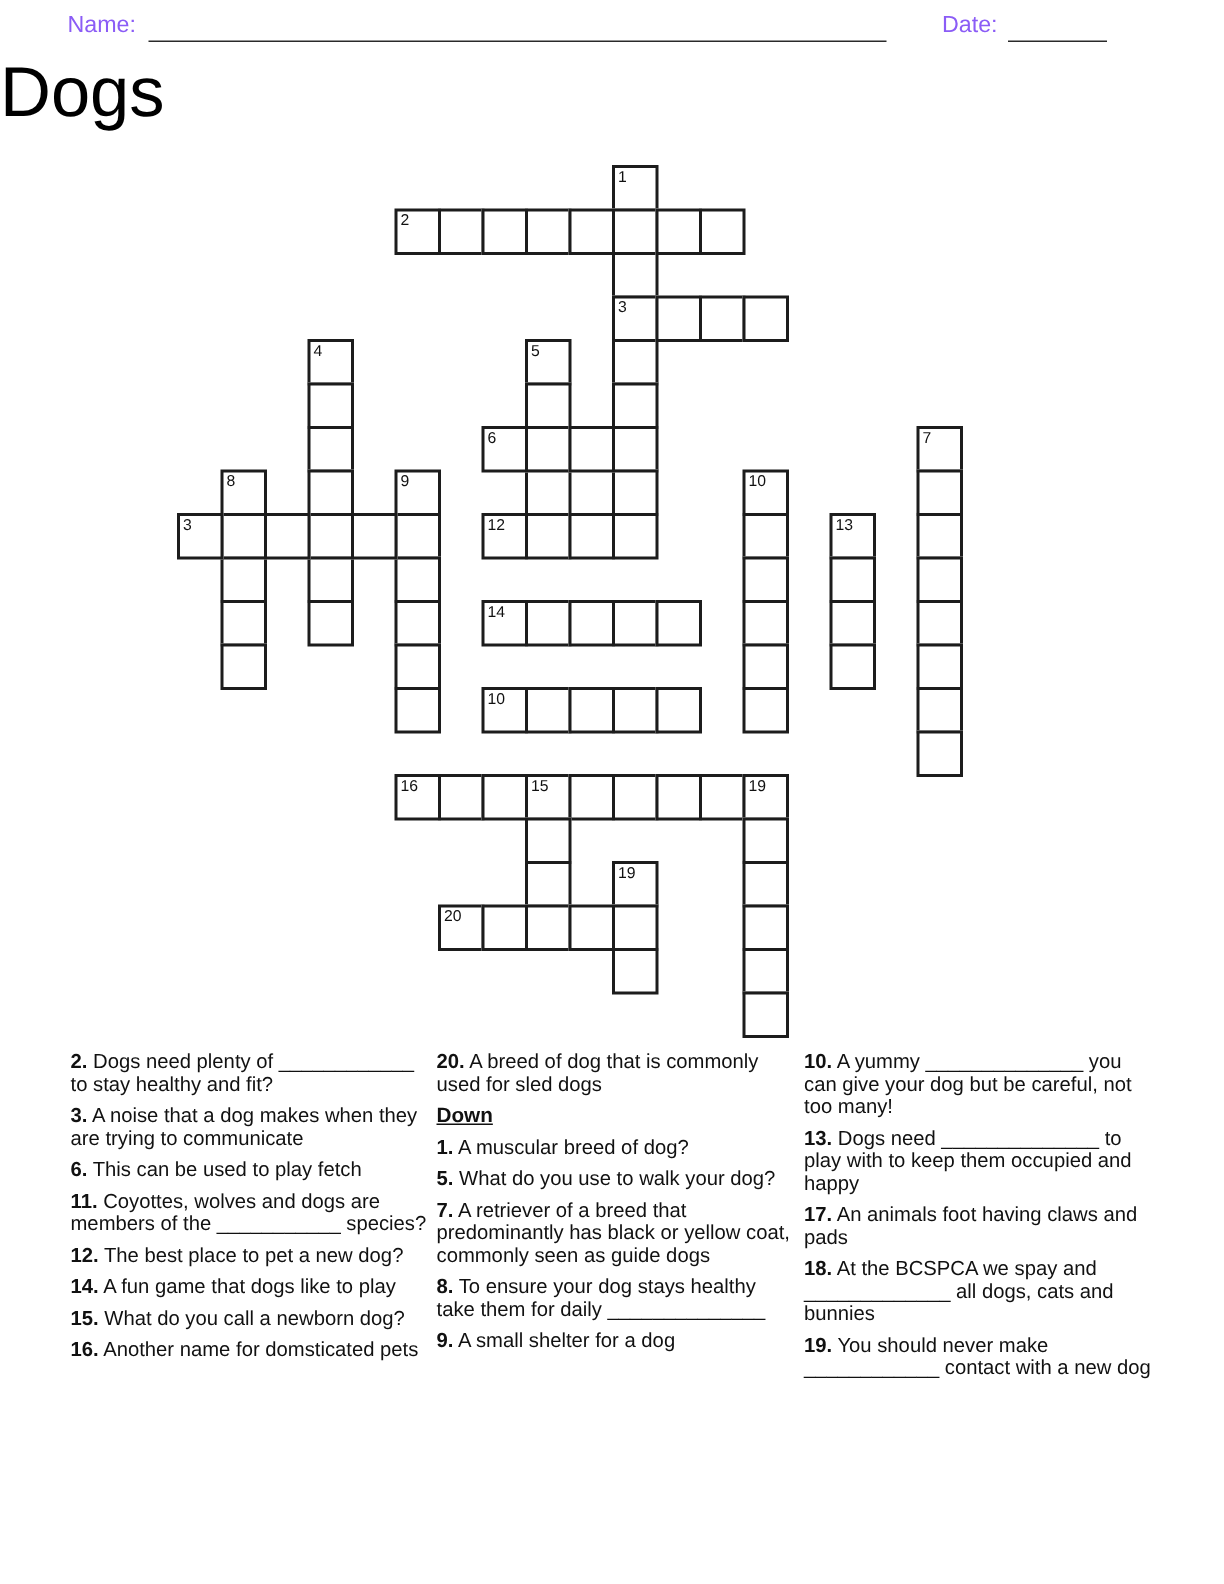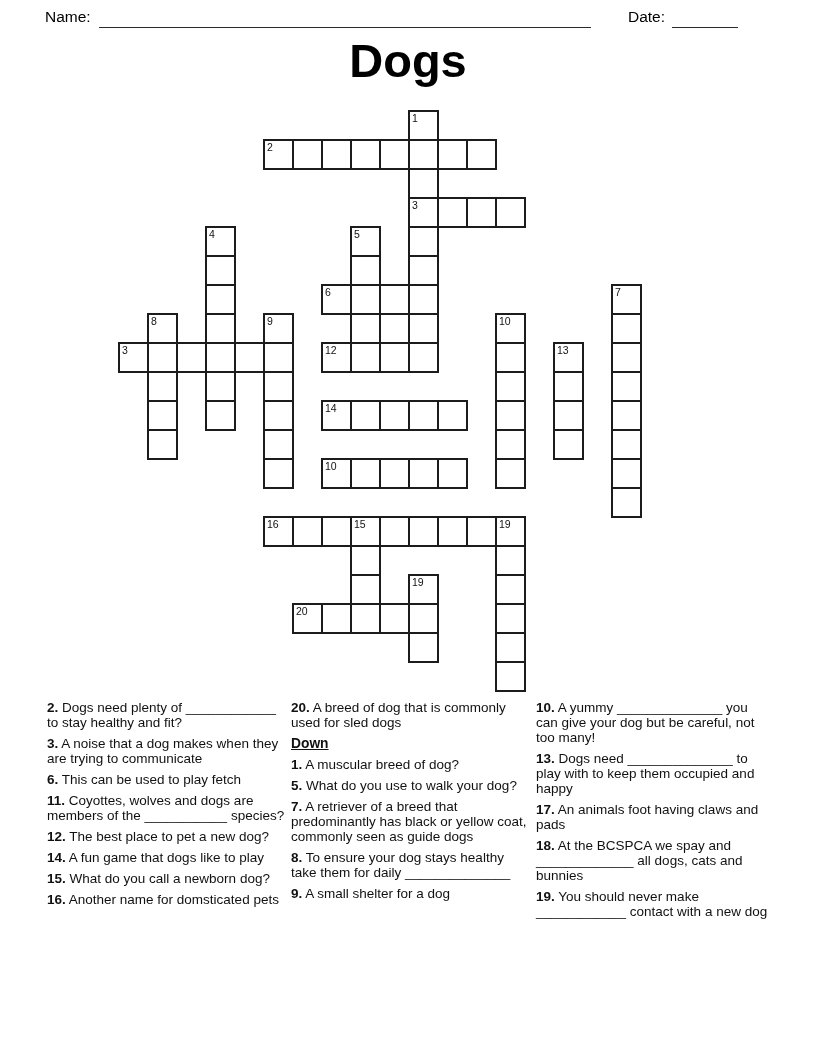--- a/index.html
+++ b/index.html
@@ -5,30 +5,30 @@
   html,body{margin:0;padding:0;}
   body{
     width:816px;height:1056px;
     background:#ffffff;
     font-family:"Liberation Sans", sans-serif;
     color:#111;
     position:relative;
     overflow:hidden;
   }
   
-  .top-label{position:absolute;top:8px;font-size:15.5px;color:#000000;}
+  .top-label{position:absolute;top:8px;font-size:15.5px;color:#8b5cf6;}
   .fill-line{position:absolute;top:7px;height:20px;border-bottom:1.6px solid #2a2a2a;}
   #name-label{left:45px;}
   #name-line{left:99px;width:492px;}
   #date-label{left:628px;}
   #date-line{left:672px;width:66px;}
   
   .title{
     position:absolute;top:33px;left:0;width:100%;
-    text-align:center;font-size:47px;font-weight:700;color:#000;
+    font-size:47px;font-weight:400;color:#000;
     letter-spacing:0px;
   }
   
   #grid{position:absolute;left:0;top:0;}
   .cell{
     position:absolute;width:31px;height:31px;
     box-sizing:border-box;border:2px solid #1c1c1c;background:#fff;
   }
   .cellnum{
     position:absolute;left:2px;top:0px;

